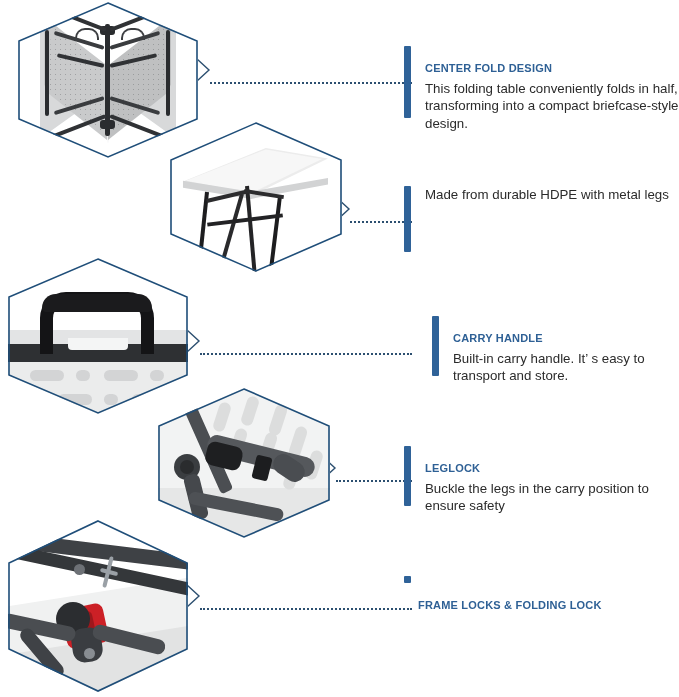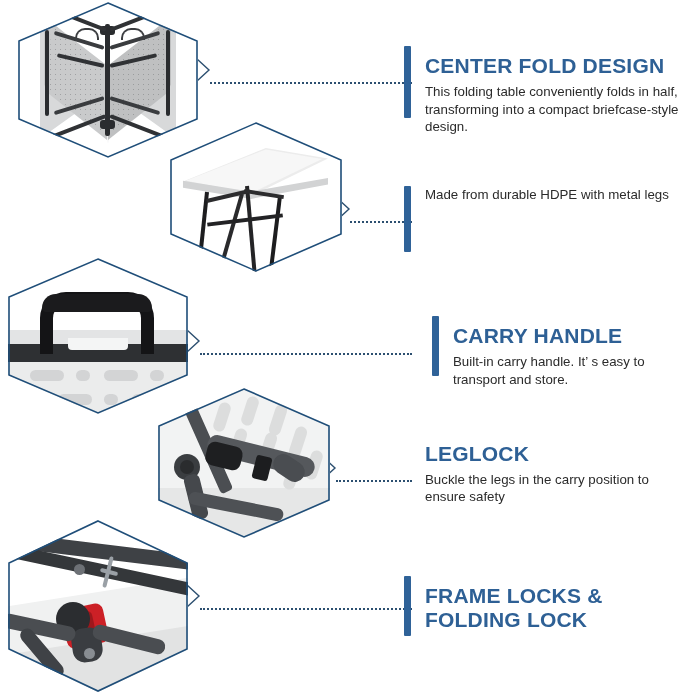--- a/index.html
+++ b/index.html
@@ -70,24 +70,24 @@
     flex: 0 0 7px;
     background: #2f6298;
     border-radius: 1px;
   }
   .feature-text {
     padding-left: 14px;
   }
   .feature-title {
     color: #2e6095;
     font-weight: bold;
-    font-size: 21px;
+    font-size: 11px;
     letter-spacing: 0.2px;
     line-height: 1.16;
-    margin: 8px 0 5px 0;
+    margin: 16px 0 5px 0;
     white-space: pre-line;
   }
   .feature-desc {
     color: #2b2b2b;
     font-size: 13.3px;
     line-height: 1.32;
     margin: 0;
     max-width: 262px;
   }
   .feature-desc.wide { max-width: 268px; }
@@ -310,28 +310,28 @@
   </div>
 
   <div class="feature-block" style="left:404px; top:316px; height:60px;padding-left:28px;">
     <div class="accent-bar"></div>
     <div class="feature-text">
       <p class="feature-title">CARRY HANDLE</p>
       <p class="feature-desc">Built-in carry handle. It’  s easy to transport and store.</p>
     </div>
   </div>
 
-  <div class="feature-block" style="left:404px; top:446px; height:60px;align-items:flex-end;">
+  <div class="feature-block" style="left:404px; top:446px; height:60px;">
     <div class="accent-bar"></div>
     <div class="feature-text">
       <p class="feature-title">LEGLOCK</p>
       <p class="feature-desc wide">Buckle the legs in the carry position to ensure safety</p>
     </div>
   </div>
 
-  <div class="feature-block" style="left:404px; top:576px; height:60px;">
+  <div class="feature-block" style="left:404px; top:576px; height:60px;flex-direction:column;">
     <div class="accent-bar"></div>
     <div class="feature-text">
       <p class="feature-title">FRAME LOCKS &amp; FOLDING LOCK</p>
     </div>
   </div>
 
 </div>
 
 </body></html>

